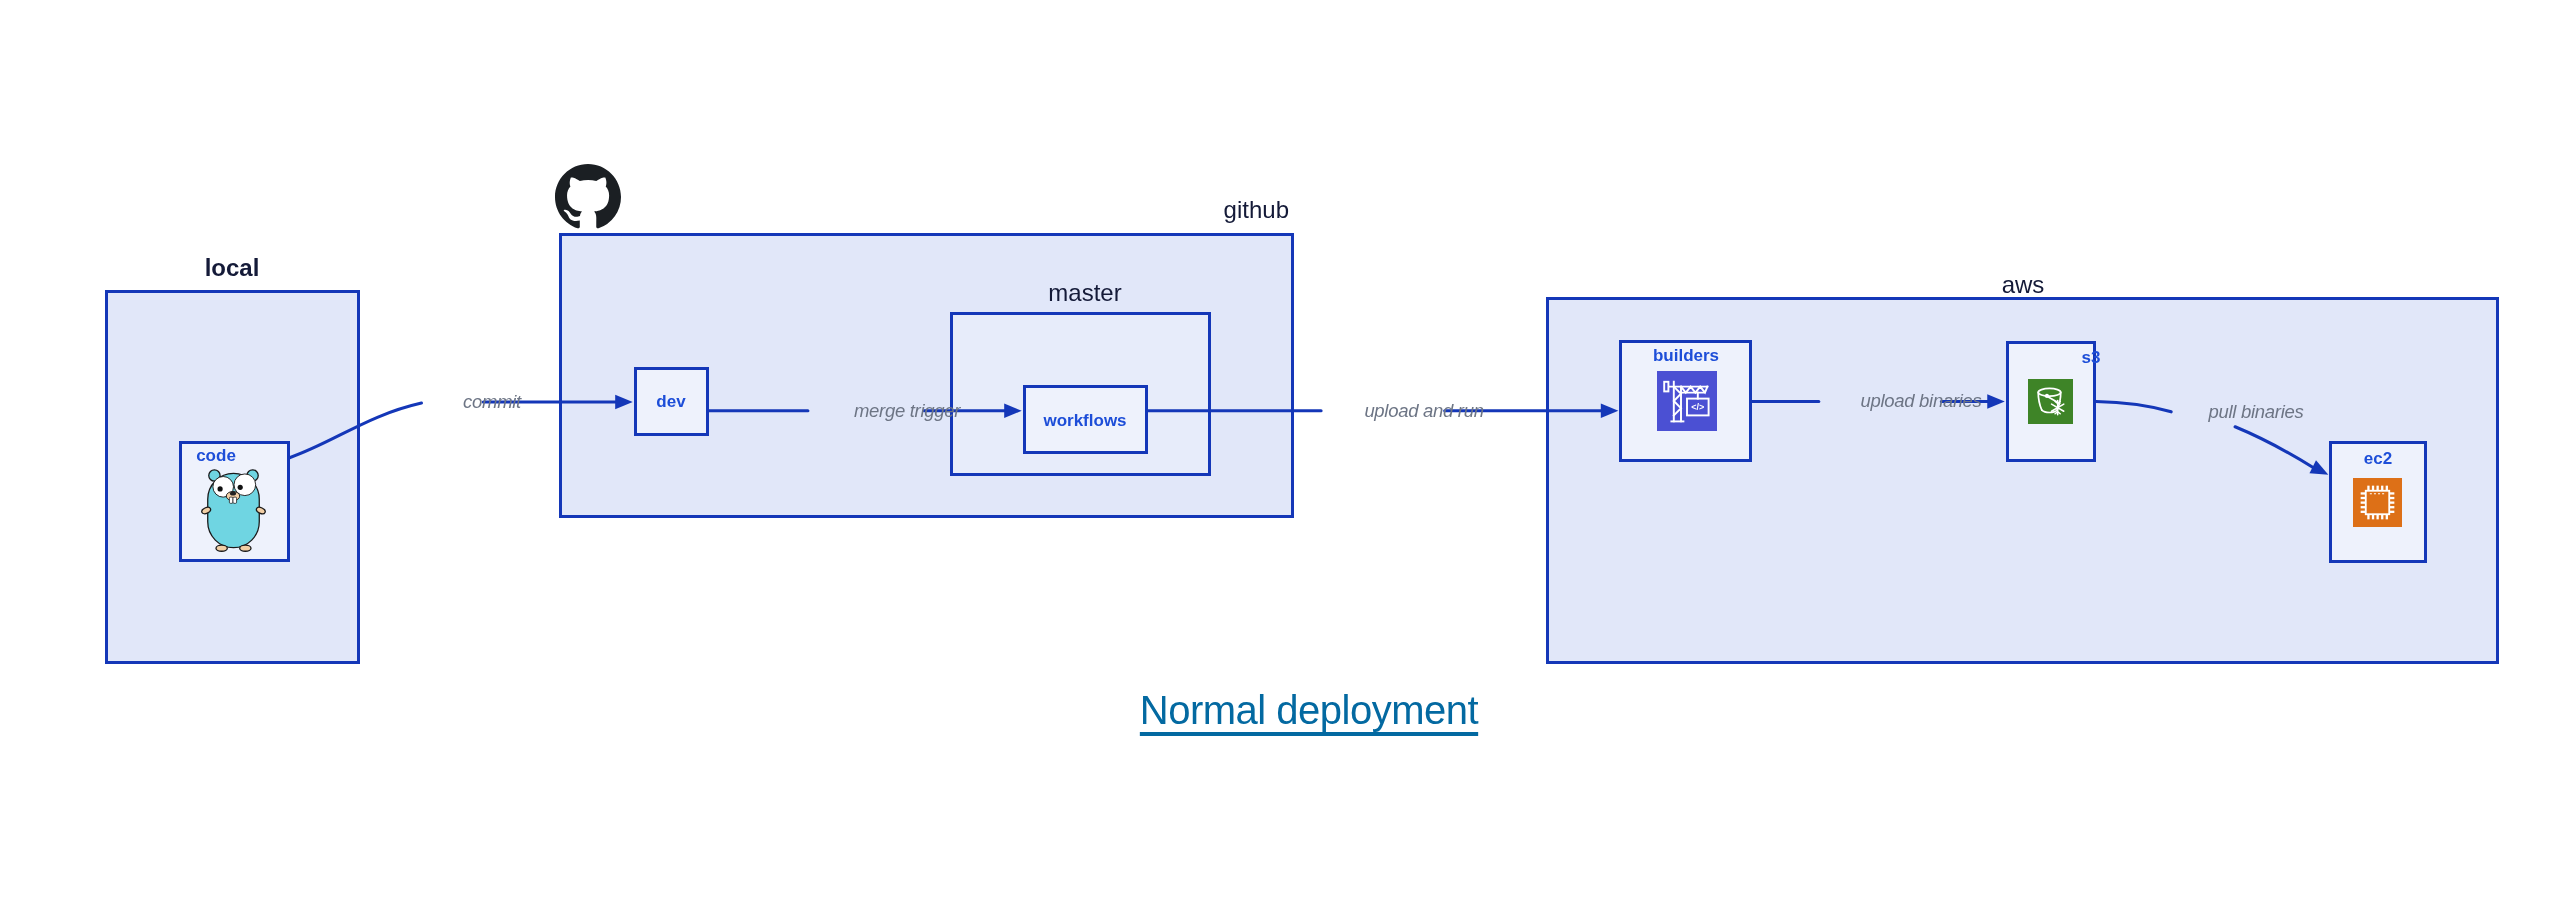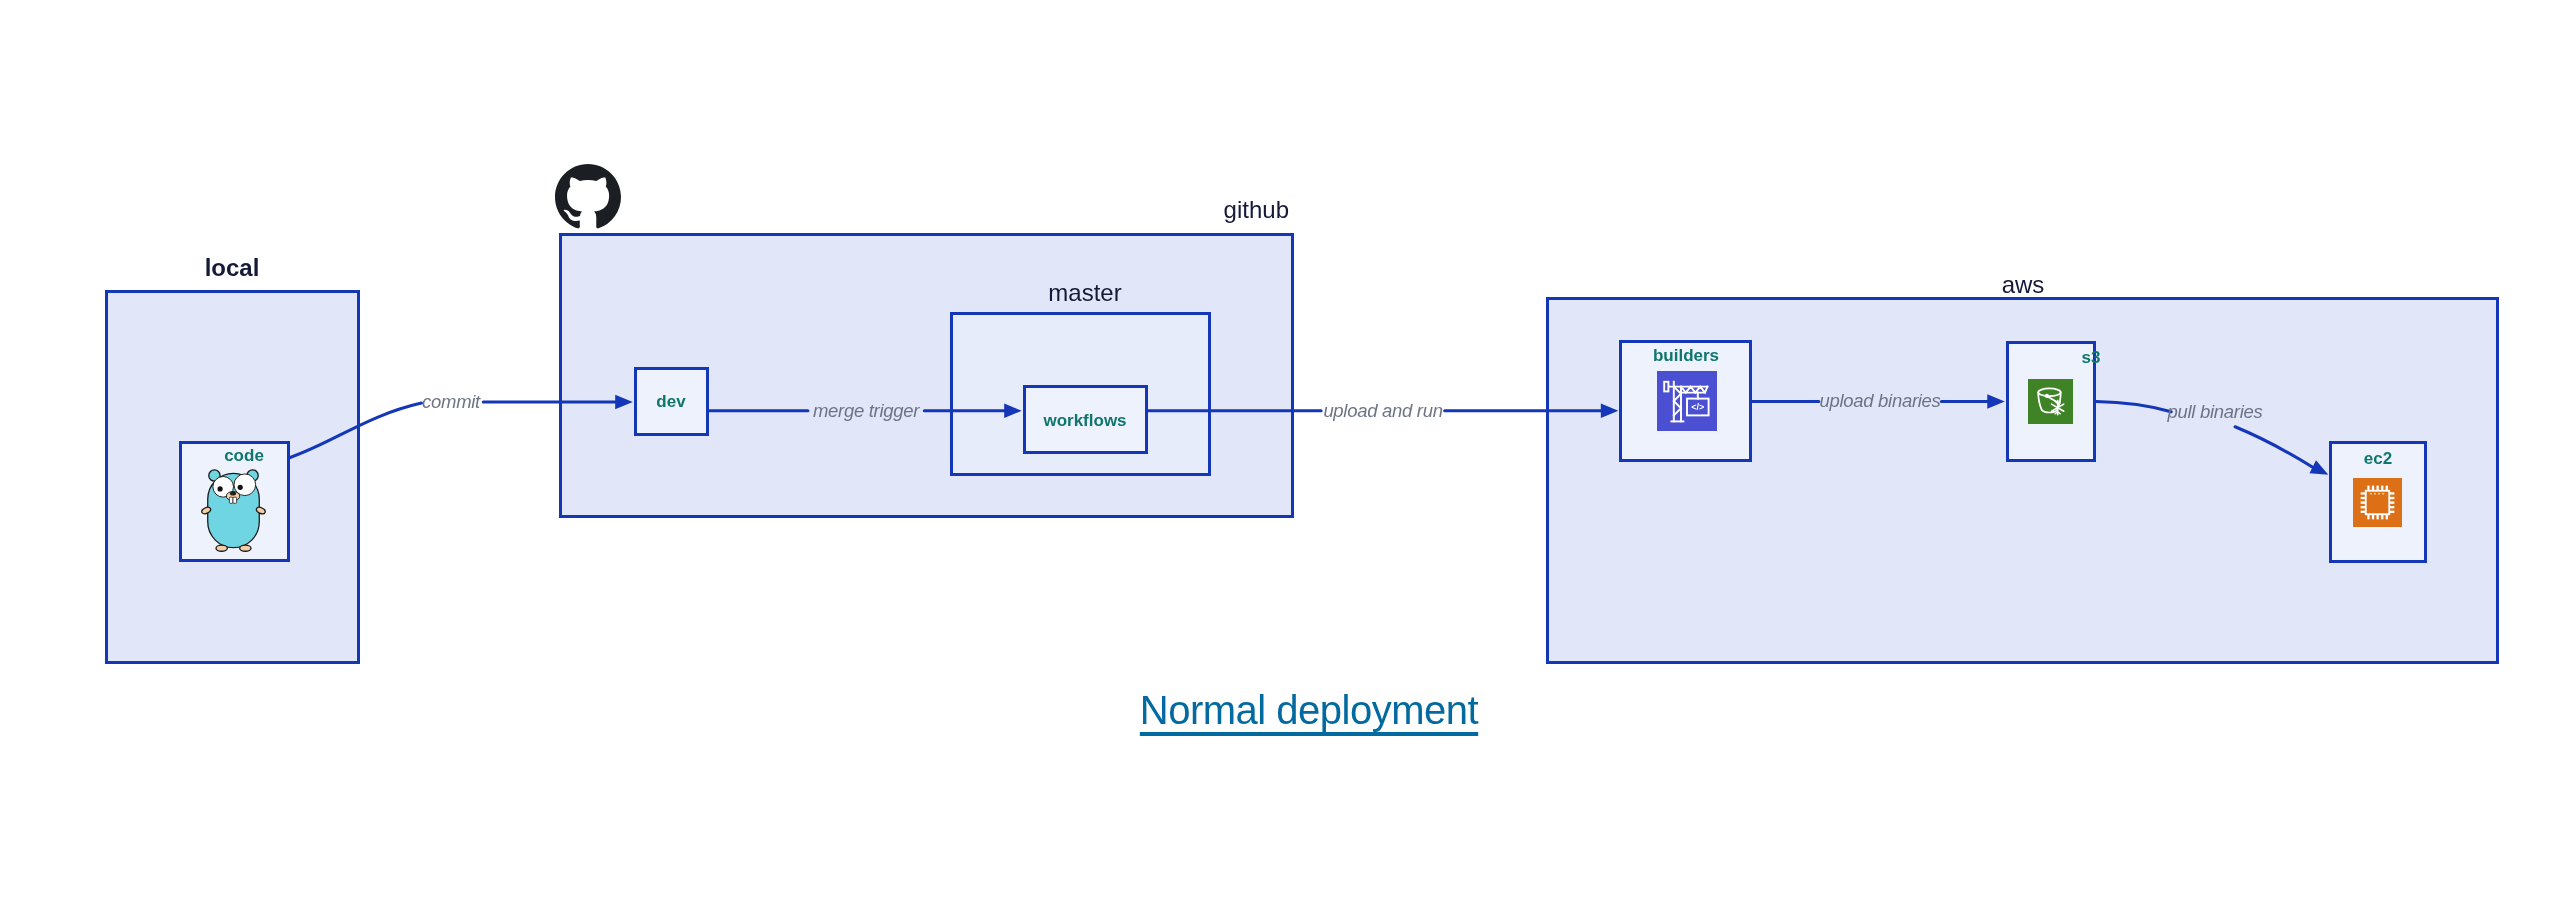--- a/index.html
+++ b/index.html
@@ -1,24 +1,24 @@
 <!DOCTYPE html>
 <html style="font-size:8.2px"><head>
 <meta charset="utf-8">
 <style>
   html,body{margin:0;padding:0;background:#ffffff;}
   #stage{position:relative;width:2604px;height:902px;background:#ffffff;overflow:hidden;
          font-family:"Liberation Sans", sans-serif;}
   .group-box{position:absolute;box-sizing:border-box;background:#e1e7f9;border:3.1px solid #1437b8;}
   .node-box{position:absolute;box-sizing:border-box;background:#eef2fc;border:3.1px solid #1437b8;}
   .group-label{position:absolute;font-size:24px;color:#141a38;line-height:1;white-space:nowrap;}
-  .node-label{position:absolute;font-size:17px;font-weight:bold;color:#0f766e;line-height:1;
+  .node-label{position:absolute;font-size:17px;font-weight:bold;color:#1d4ed8;line-height:1;
               transform:translateX(-50%);white-space:nowrap;}
   .edge-label{position:absolute;font-style:italic;font-size:18.5px;color:#6d7585;line-height:1;
-              transform:translate(-50%,-50%);white-space:nowrap;letter-spacing:-0.3px;}
+              transform:translate(-50%,-50%);white-space:nowrap;letter-spacing:-0.3px;margin-left:41px;}
   #edges{position:absolute;left:0;top:0;pointer-events:none;}
   #title{position:absolute;left:1309px;top:688px;transform:translateX(-50%);
          font-size:40px;color:#0369a1;letter-spacing:-0.5px;white-space:nowrap;
          text-decoration:underline;text-decoration-thickness:3.6px;text-underline-offset:8.2px;}
   .icon{position:absolute;}
 </style>
 </head>
 <body>
 
 <div id="stage">
@@ -33,21 +33,21 @@
   <div class="group-label" style="left:1085px;top:281px;transform:translateX(-50%);">master</div>
 
   <div class="group-box" style="left:1546px;top:297px;width:953px;height:367px;"></div>
   <div class="group-label" style="left:2023px;top:260px;transform:translateX(-50%);margin-top:13px;">aws</div>
 
   <svg class="icon" style="left:555px;top:164px;" width="66" height="66" viewBox="0 0 16 16">
     <path fill="#1b1f23" d="M8 0C3.58 0 0 3.58 0 8c0 3.54 2.29 6.53 5.47 7.59.4.07.55-.17.55-.38 0-.19-.01-.82-.01-1.49-2.01.37-2.53-.49-2.69-.94-.09-.23-.48-.94-.82-1.13-.28-.15-.68-.52-.01-.53.63-.01 1.08.58 1.23.82.72 1.21 1.87.87 2.33.66.07-.52.28-.87.51-1.07-1.78-.2-3.64-.89-3.64-3.95 0-.87.31-1.59.82-2.15-.08-.2-.36-1.02.08-2.12 0 0 .67-.21 2.2.82.64-.18 1.32-.27 2-.27.68 0 1.36.09 2 .27 1.53-1.04 2.2-.82 2.2-.82.44 1.1.16 1.92.08 2.12.51.56.82 1.27.82 2.15 0 3.07-1.87 3.75-3.65 3.95.29.25.54.73.54 1.48 0 1.07-.01 1.93-.01 2.2 0 .21.15.46.55.38A8.01 8.01 0 0 0 16 8c0-4.42-3.58-8-8-8z"></path>
   </svg>
 
   <div class="node-box" style="left:179px;top:441px;width:111px;height:121px;"></div>
-  <div class="node-label" style="left:244px;top:447px;">code</div>
+  <div class="node-label" style="left:216px;top:447px;">code</div>
 
   <div class="node-box" style="left:634px;top:367px;width:75px;height:69px;"></div>
   <div class="node-label" style="left:671px;top:393px;">dev</div>
 
   <div class="node-box" style="left:1023px;top:385px;width:125px;height:69px;"></div>
   <div class="node-label" style="left:1085px;top:412px;">workflows</div>
 
   <div class="node-box" style="left:1619px;top:340px;width:133px;height:122px;"></div>
   <div class="node-label" style="left:1686px;top:347px;">builders</div>
 

